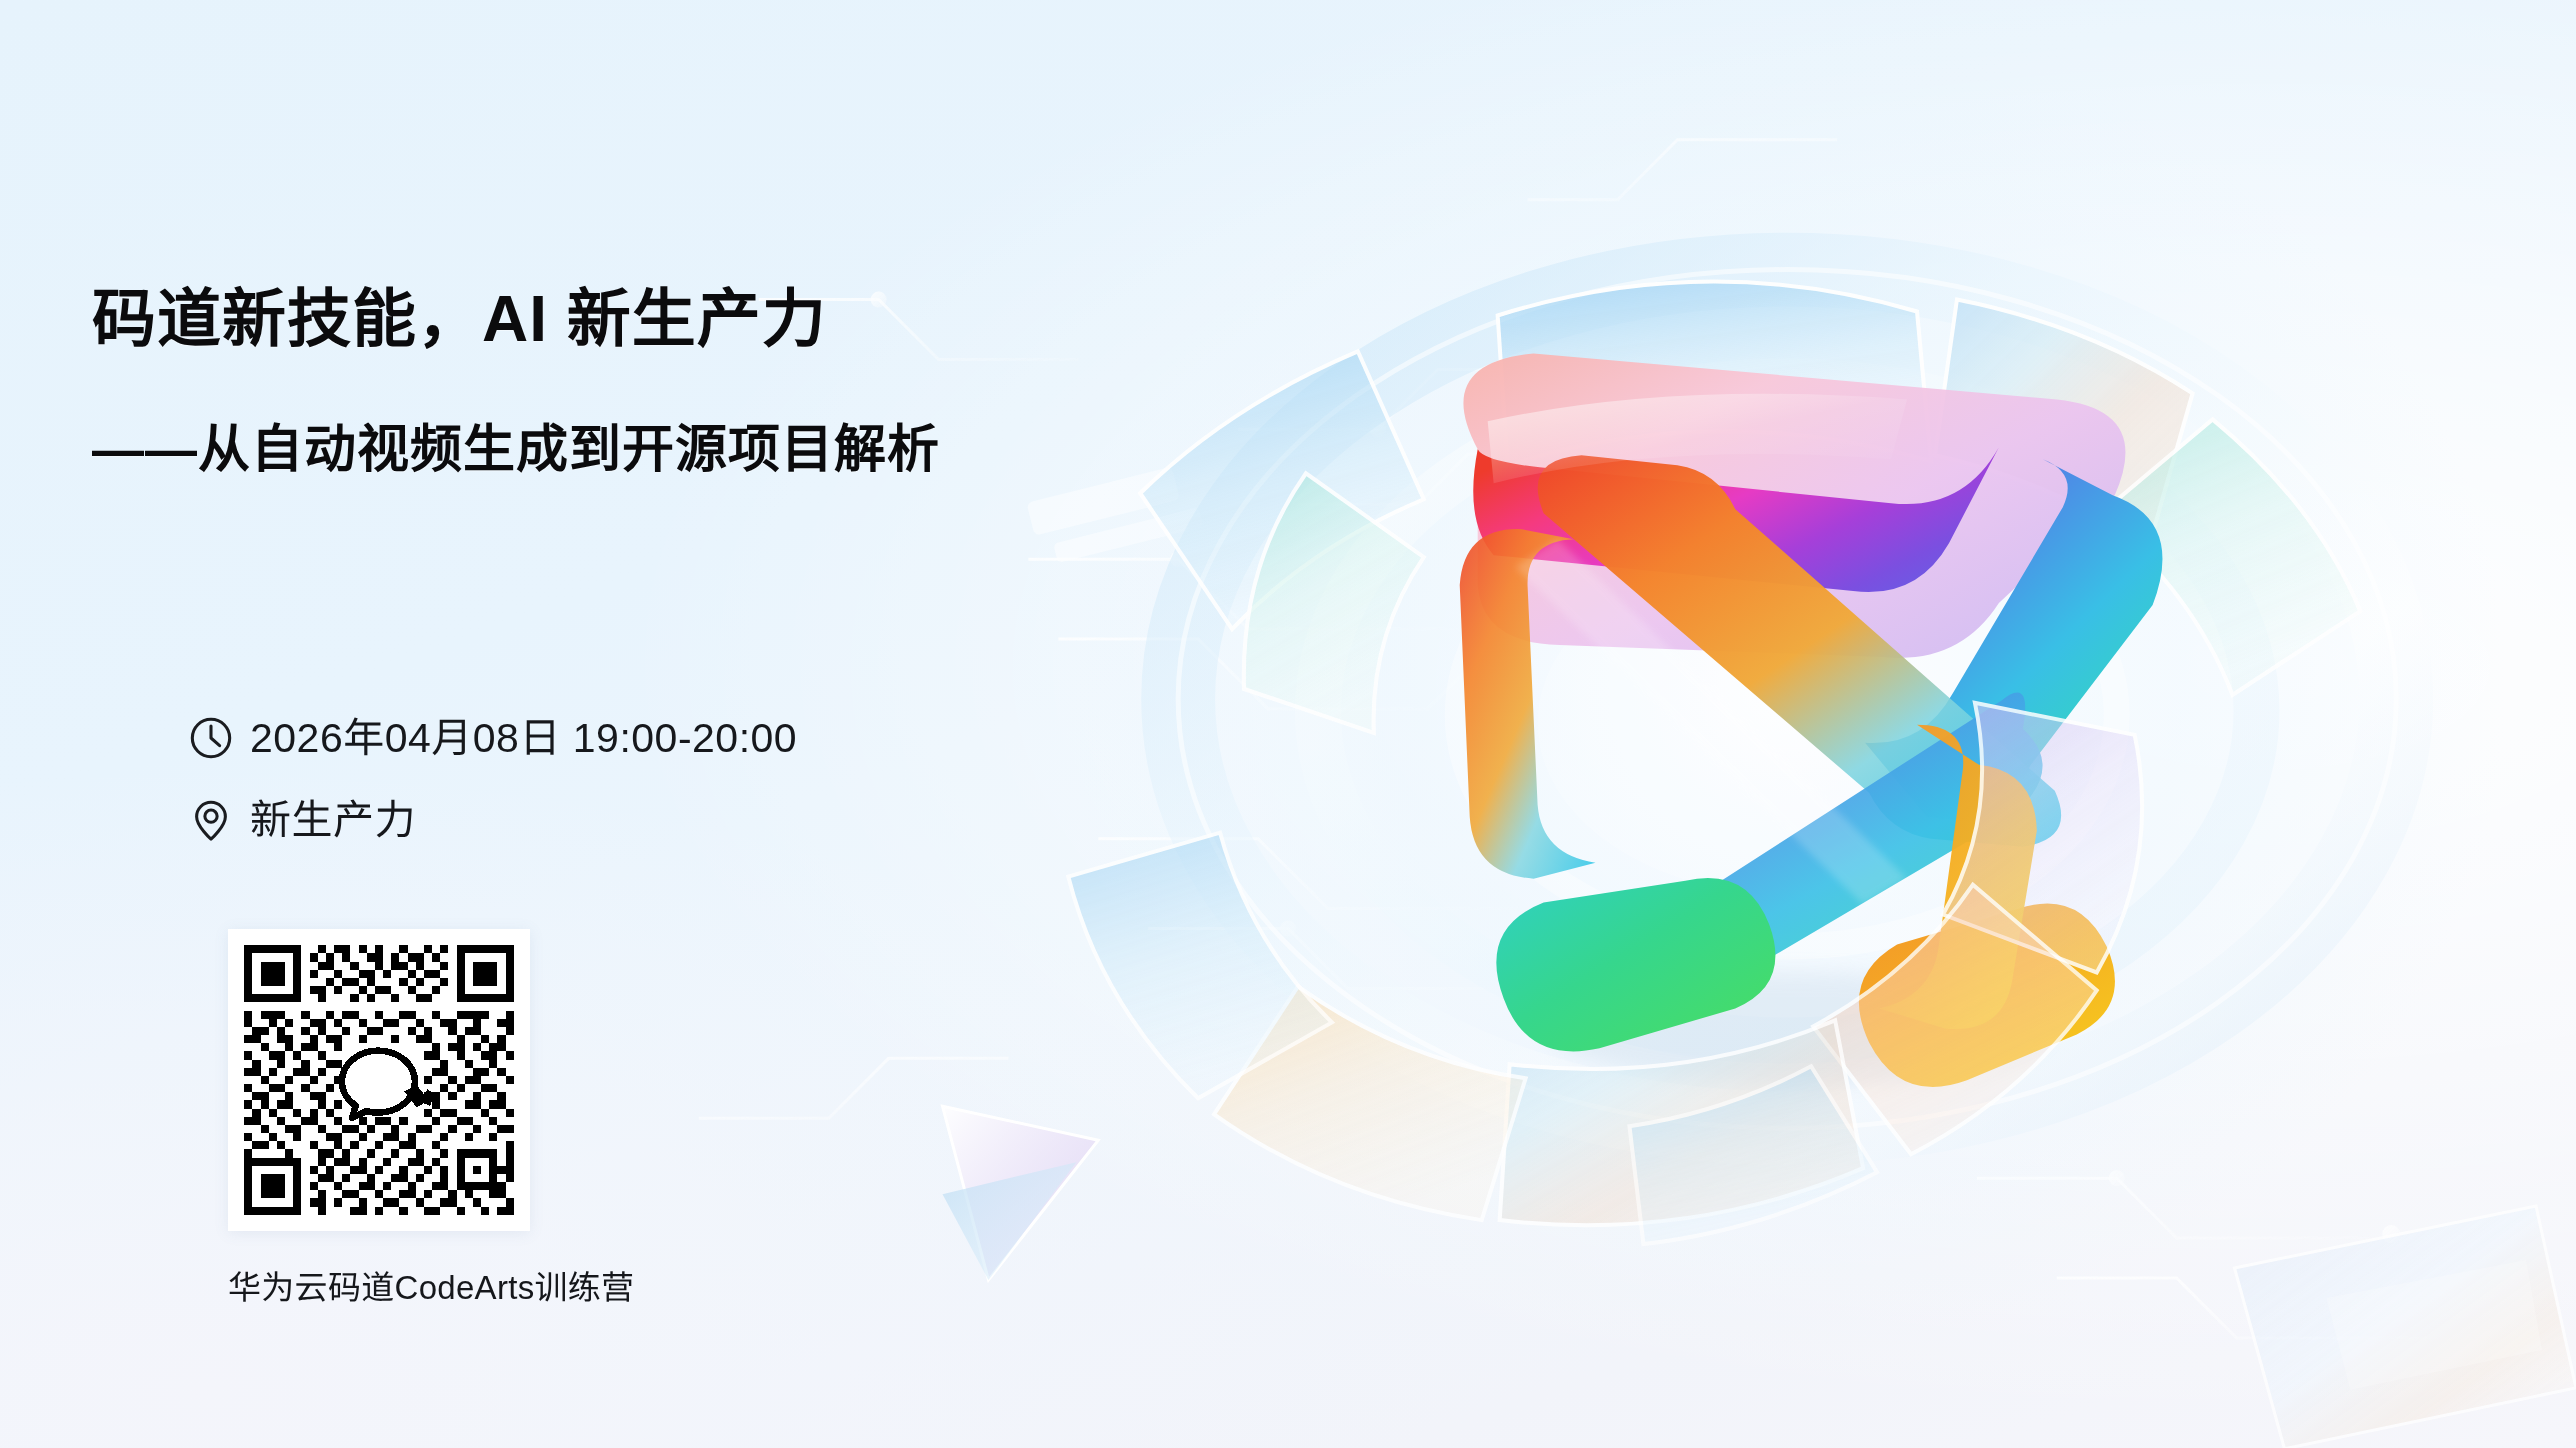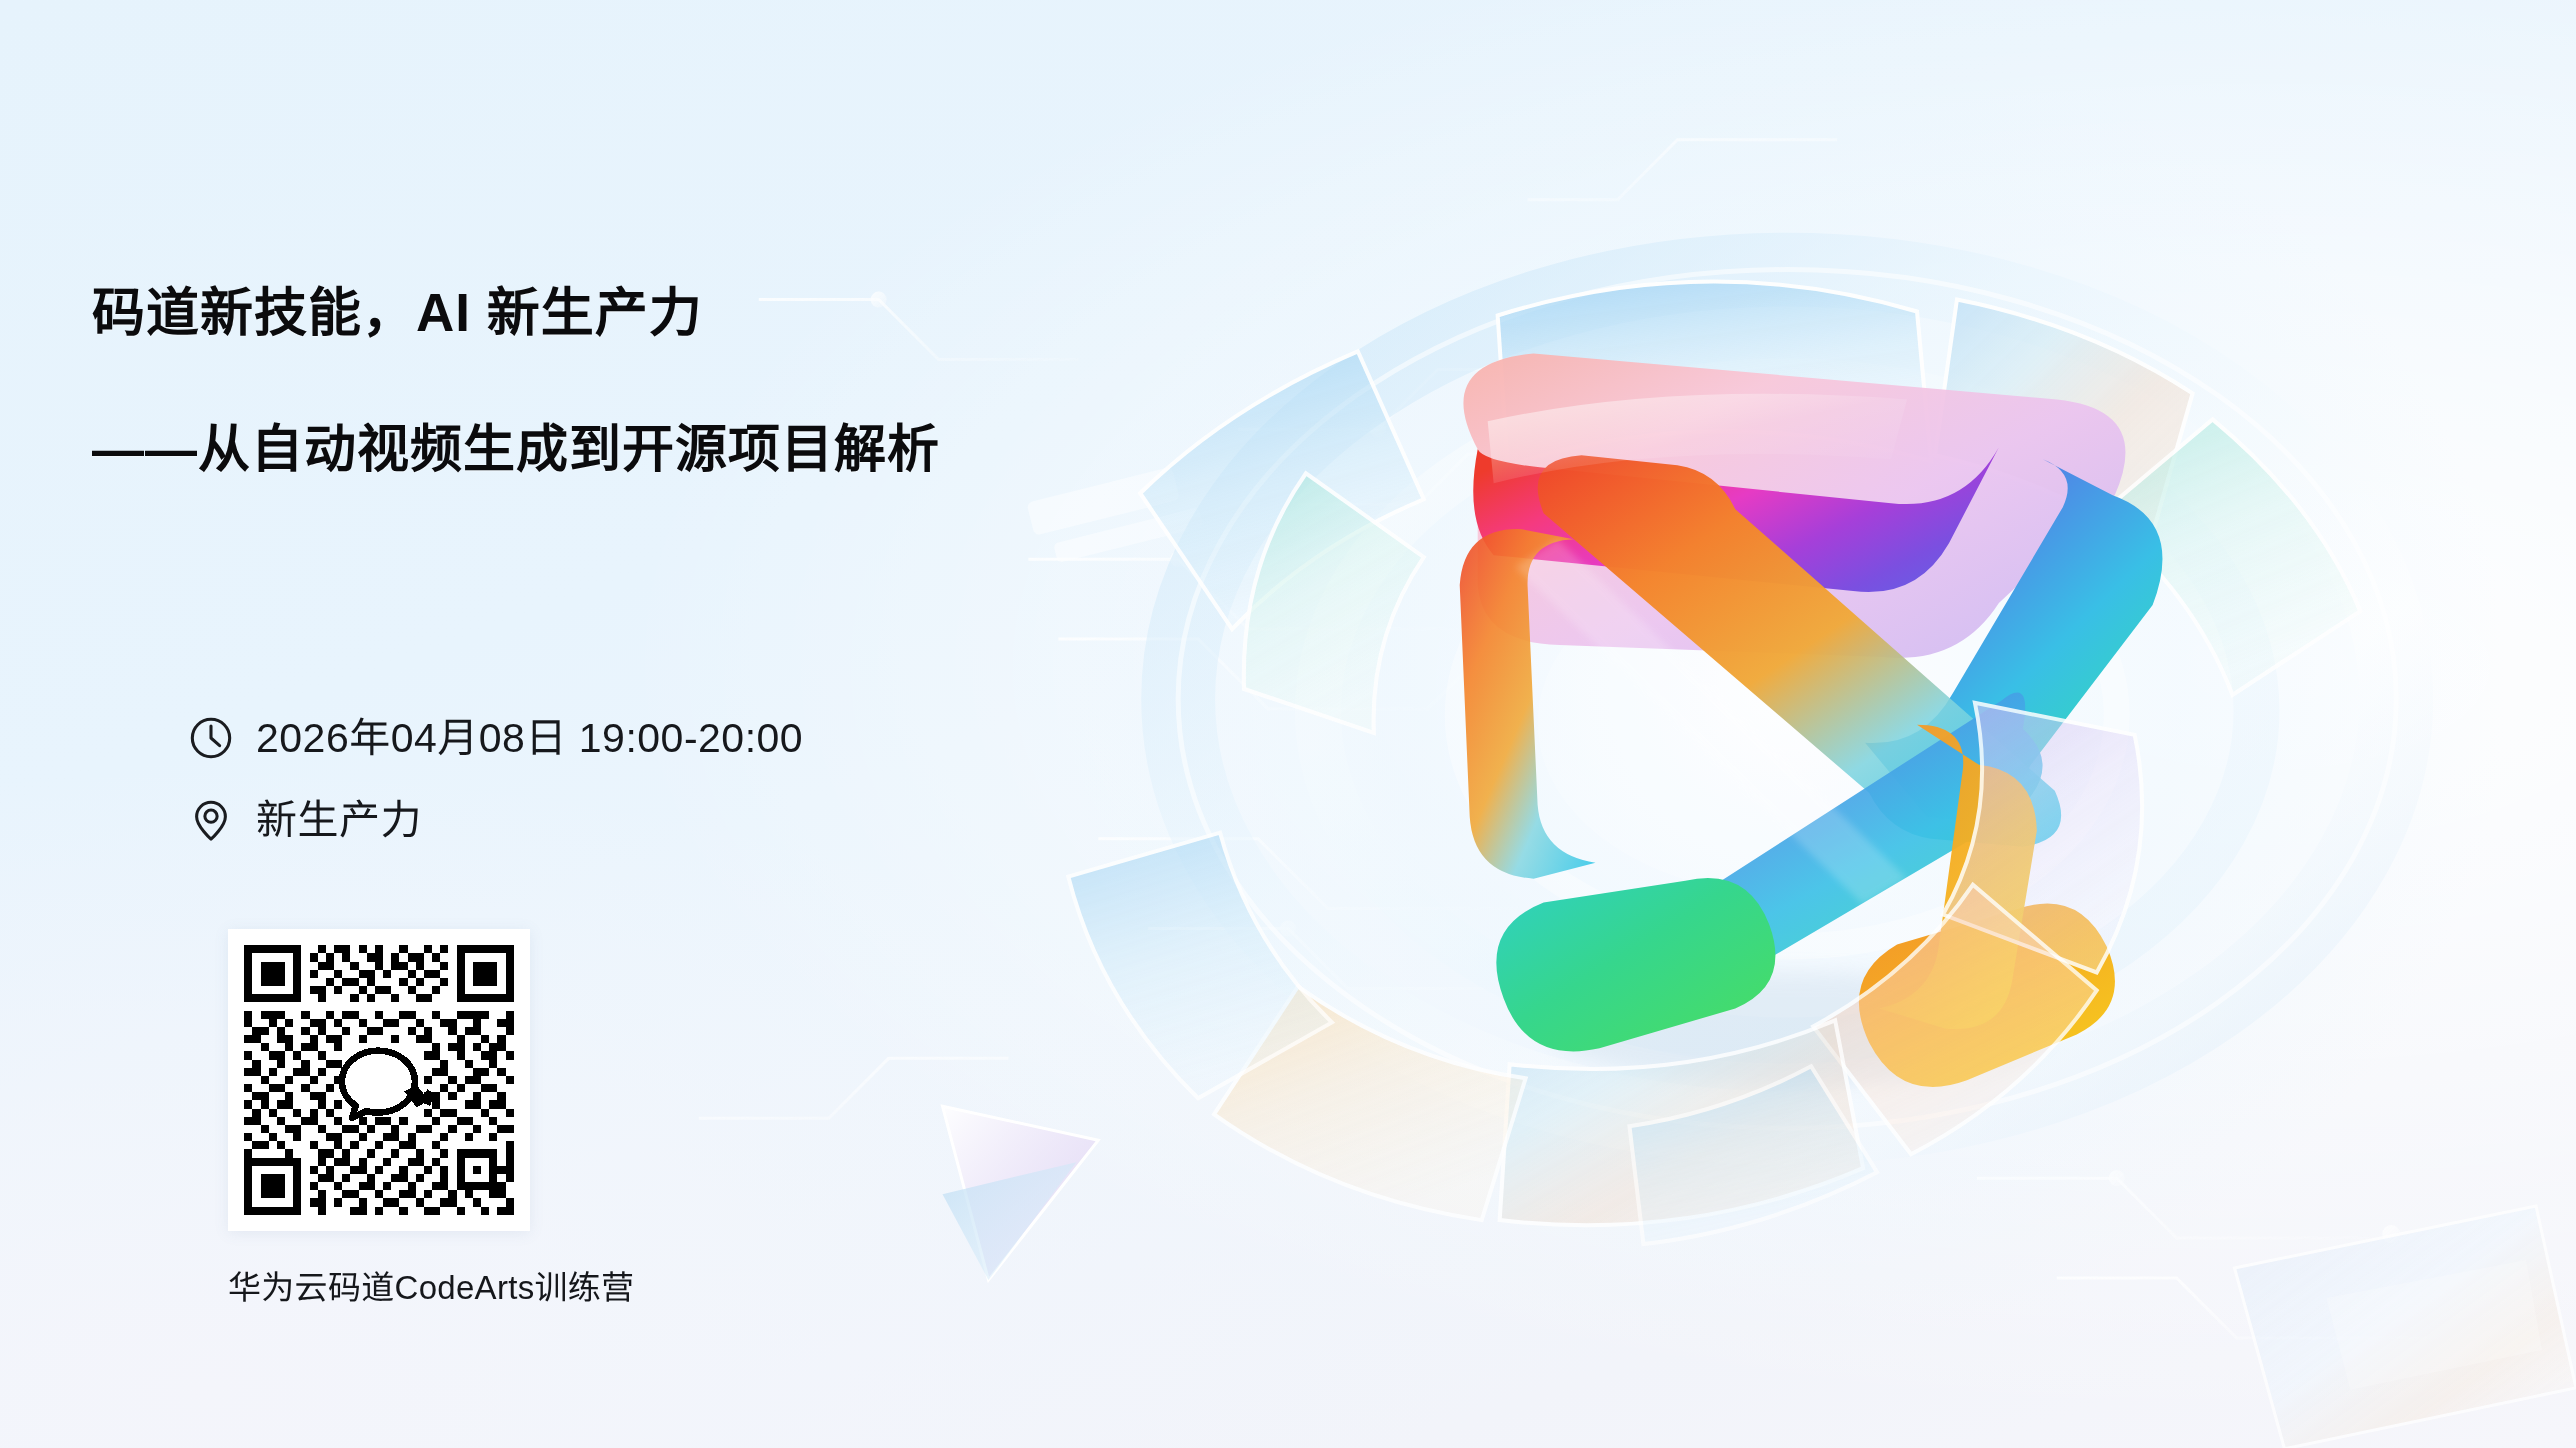--- a/index.html
+++ b/index.html
@@ -42,21 +42,21 @@
     top: 0;
     width: 1338px;
     height: 100%;
   }
 
   .headline {
     position: absolute;
     left: 0;
     top: 282px;
     color: #0b0b0d;
-    font-size: 53px;
+    font-size: 64px;
     font-weight: 700;
     letter-spacing: 1px;
     line-height: 1.18;
     white-space: nowrap;
     text-shadow: 0 1px 0 rgba(255,255,255,0.4);
   }
 
   .subhead {
     position: absolute;
     left: 0;
@@ -67,21 +67,21 @@
     letter-spacing: 1px;
     line-height: 1.18;
     white-space: nowrap;
     text-shadow: 0 1px 0 rgba(255,255,255,0.4);
   }
 
   .meta-row {
     position: absolute;
     display: flex;
     align-items: center;
-    gap: 22px;
+    gap: 16px;
     color: #16181c;
     white-space: nowrap;
   }
   .meta-row.time { left: 96px; top: 715px; }
   .meta-row.place { left: 96px; top: 797px; }
 
   .meta-icon {
     width: 46px;
     height: 46px;
     flex: 0 0 46px;

